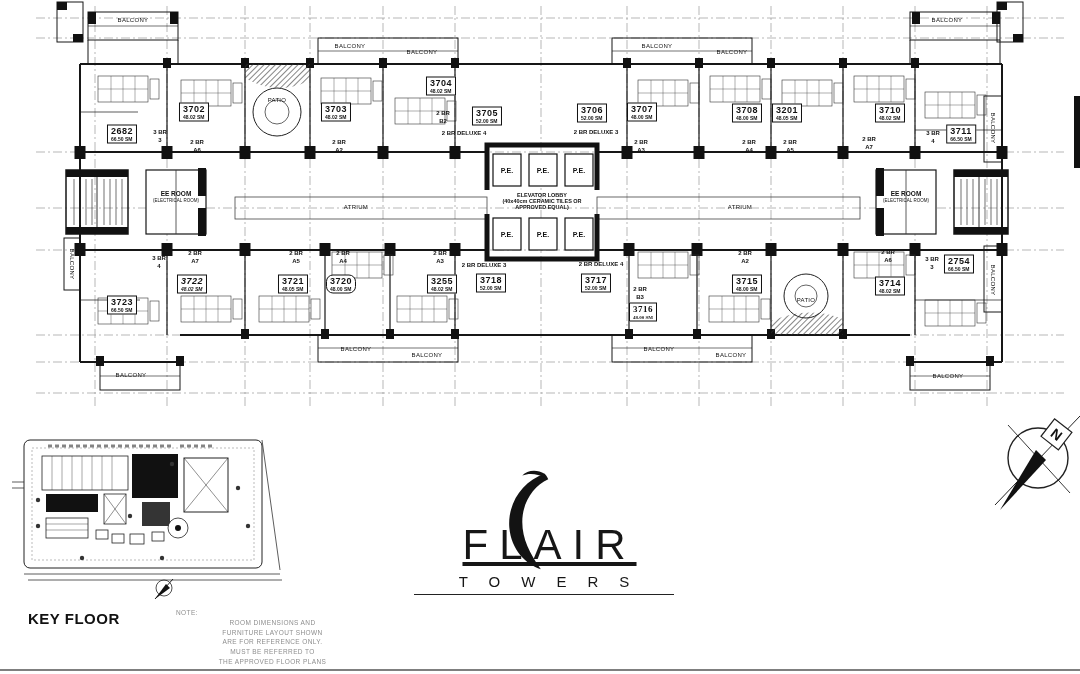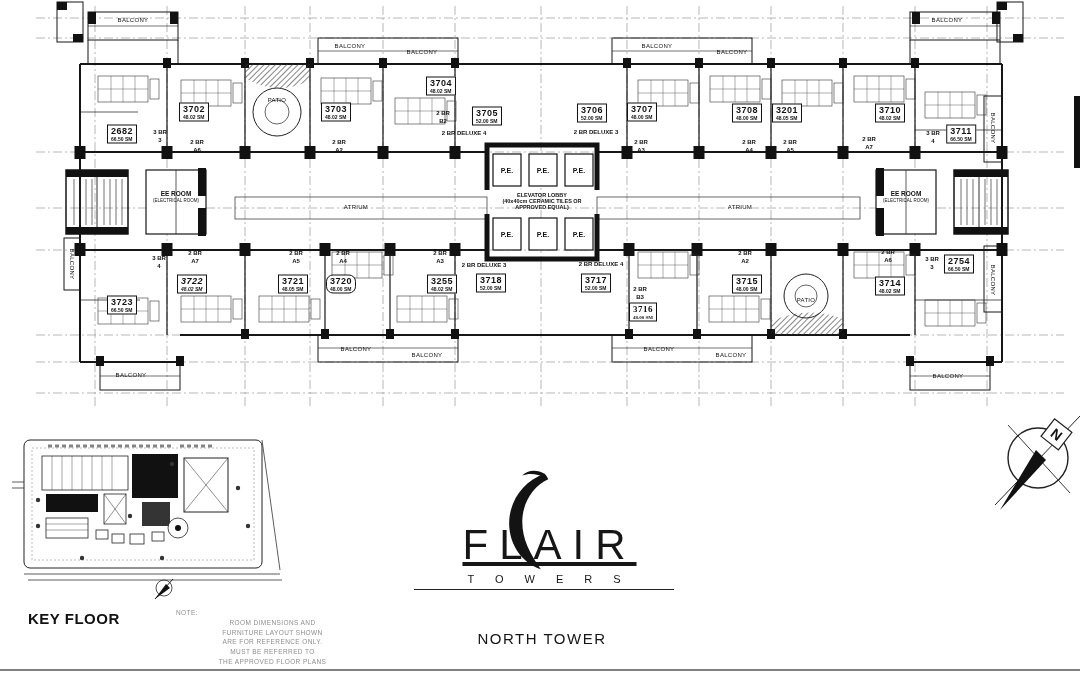--- a/index.html
+++ b/index.html
@@ -21,21 +21,21 @@
       text-align:center;line-height:1.2;z-index:3;white-space:nowrap;}
   .ee .sub{font-size:4.5px;font-weight:normal;}
   .lobby-note{position:absolute;left:542px;top:192px;transform:translateX(-50%);font-size:5.5px;
               text-align:center;line-height:1.12;z-index:3;white-space:nowrap;font-weight:bold;}
   .keyplan-label{position:absolute;left:28px;top:610px;font-size:15px;font-weight:bold;letter-spacing:.5px;}
   .note-block{position:absolute;left:180px;top:608px;width:185px;font-size:6.5px;color:#8e8e8e;
               line-height:1.5;text-align:center;letter-spacing:.4px;}
   .note-block .nh{text-align:left;margin-left:-4px;}
   .logo{position:absolute;left:414px;top:468px;width:260px;text-align:center;}
   .brand{margin-top:56px;font-size:42px;line-height:1;letter-spacing:11px;padding-left:11px;font-weight:400;color:#161616;text-decoration:underline;}
-  .brand-sub{margin-top:7px;font-size:11px;letter-spacing:21px;padding-left:21px;color:#161616;}
+  .brand-sub{margin-top:7px;font-size:15px;letter-spacing:21px;padding-left:21px;color:#161616;}
   .brand-rule{height:1px;background:#222;margin-top:4px;width:100%;}
   .swoosh{position:absolute;left:84px;top:2px;width:56px;height:102px;z-index:2;}
   .t1{position:absolute;left:402px;width:280px;top:630px;text-align:center;font-size:15px;letter-spacing:1.5px;color:#151515;}
   .t2{position:absolute;left:402px;width:280px;top:646px;text-align:center;font-size:23px;letter-spacing:1px;color:#151515;}
 </style>
 </head>
 <body>
 
 <div class="sheet">
 
@@ -615,15 +615,14 @@
 <div class="logo">
   <div class="brand">FLAIR</div>
   <div class="brand-sub">TOWERS</div>
   <div class="brand-rule"></div>
   <svg class="swoosh" viewBox="0 0 60 110">
     <path d="M50,4 C26,12 10,36 12,62 C14,86 30,102 46,107 C34,90 26,74 26,56 C26,35 38,17 54,10 C53,7 51,5 50,4 Z" fill="#131313"></path>
     <path d="M50,4 C42,-1 31,0 26,6 C33,3 43,4 50,8 Z" fill="#131313"></path>
   </svg>
 </div>
 
-<div class="t1">NORTH TOWER</div>
 
 </div>
 
 </body></html>

